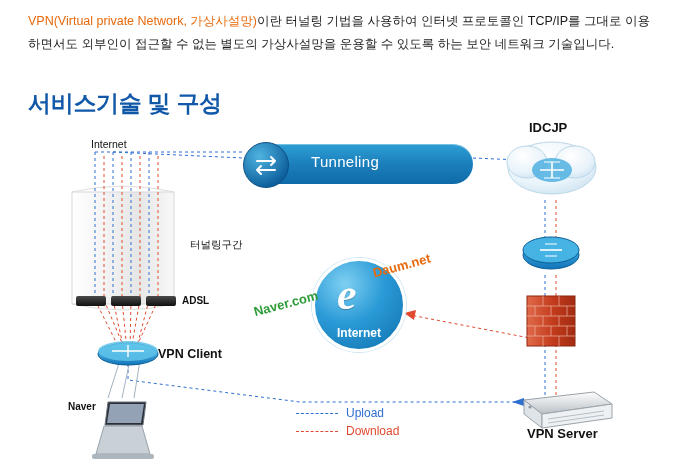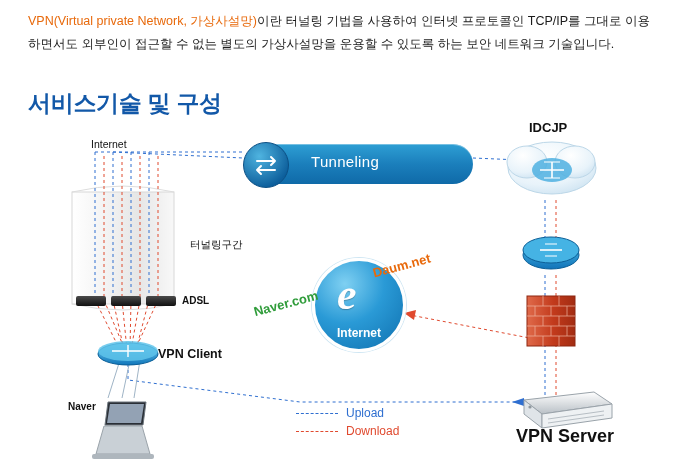--- a/index.html
+++ b/index.html
@@ -359,21 +359,21 @@
   </div>
   <div class="naver">Naver.com</div>
   <div class="daum">Daum.net</div>
 
   <div class="lbl" style="left:91px; top:28px;">Internet</div>
   <div class="lbl" style="left:190px; top:128px;">터널링구간</div>
   <div class="lbl bold" style="left:182px; top:185px;">ADSL</div>
   <div class="lbl bold" style="left:158px; top:237px; font-size:12.5px;">VPN Client</div>
   <div class="lbl bold" style="left:68px; top:291px;">Naver</div>
   <div class="lbl bold" style="left:529px; top:10px; font-size:13px;">IDCJP</div>
-  <div class="lbl bold" style="left:516px; top:316px; font-size:18px;">VPN Server</div>
+  <div class="lbl bold" style="left:527px; top:316px; font-size:13px;">VPN Server</div>
 
   <div class="legend">
     <div class="row">
       <span class="dash"></span>
       <span class="txt">Upload</span>
     </div>
     <div class="row">
       <span class="dash dl"></span>
       <span class="txt dl">Download</span>
     </div>

